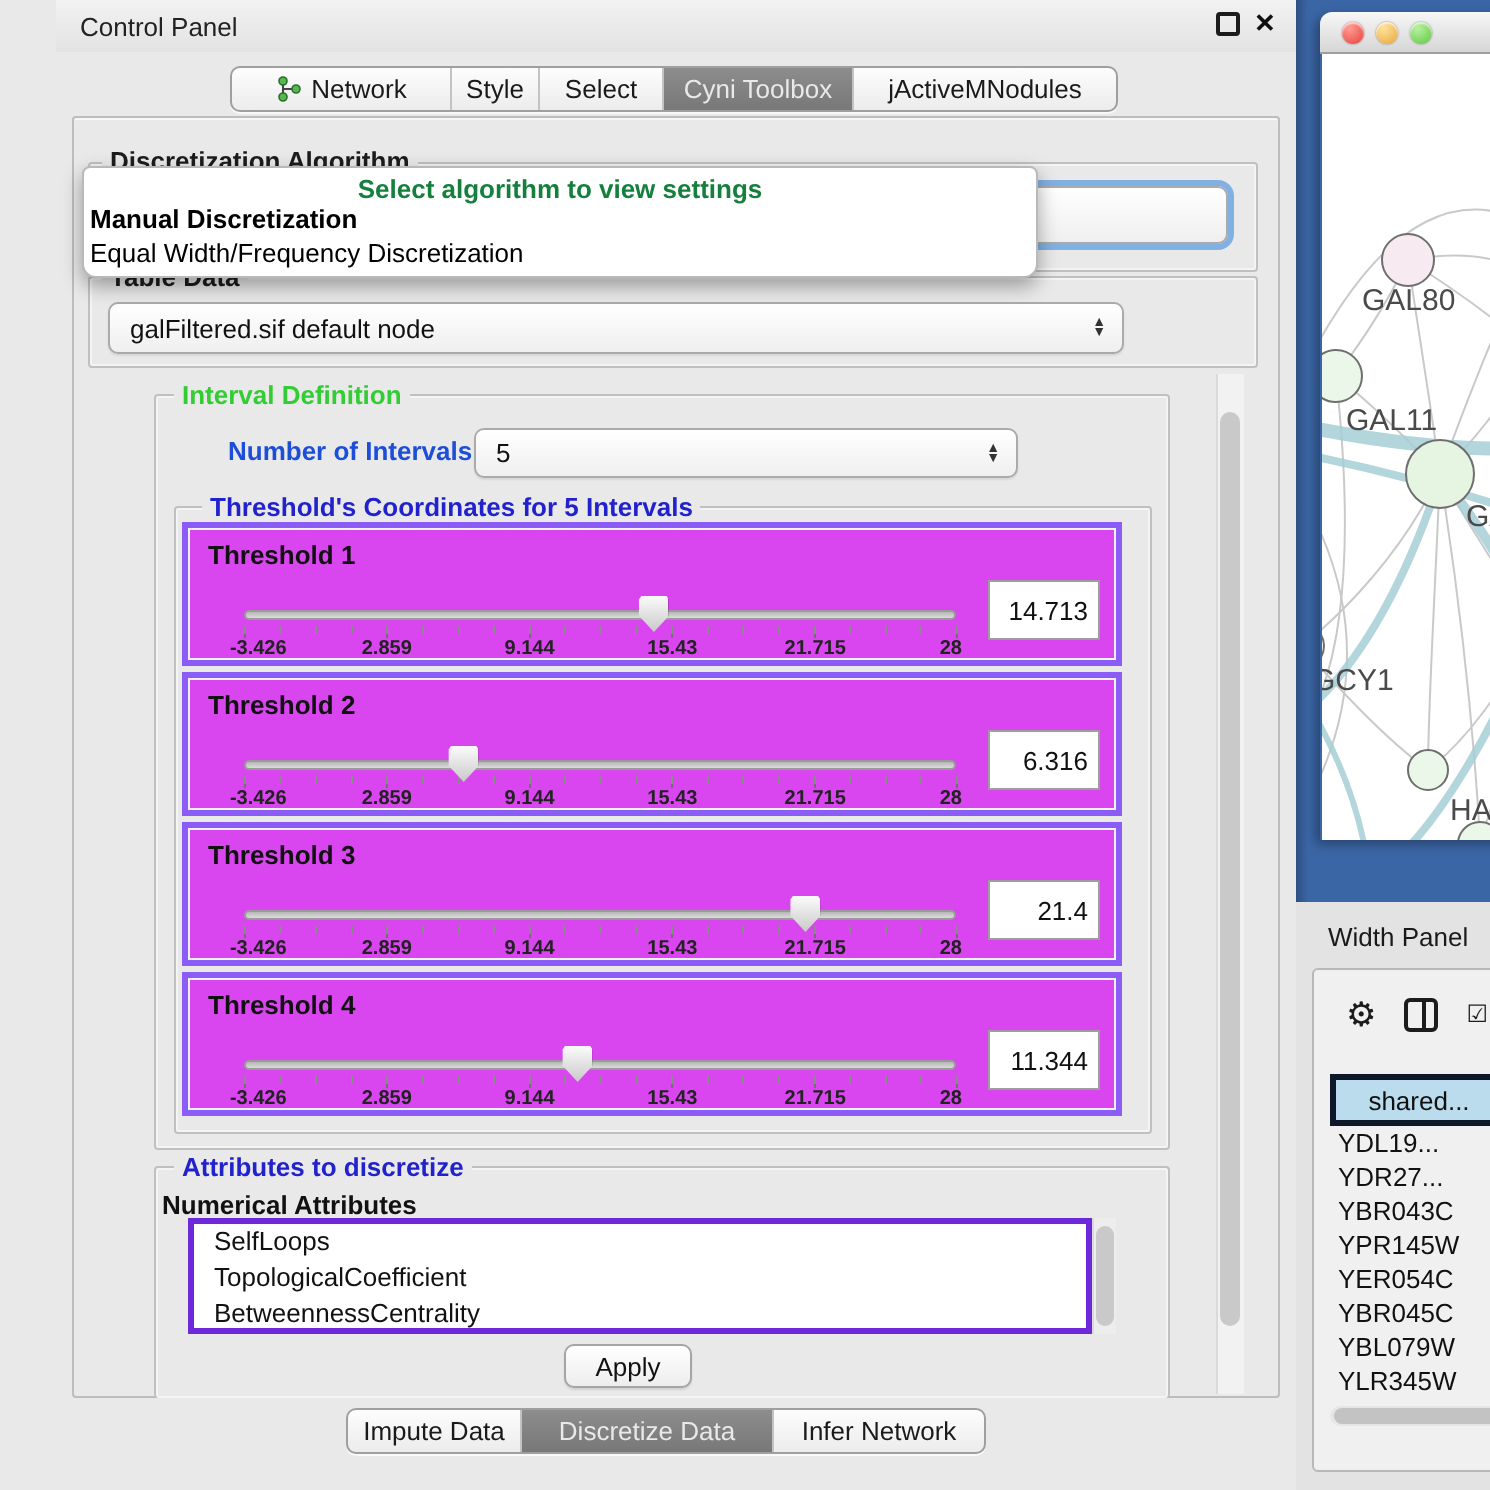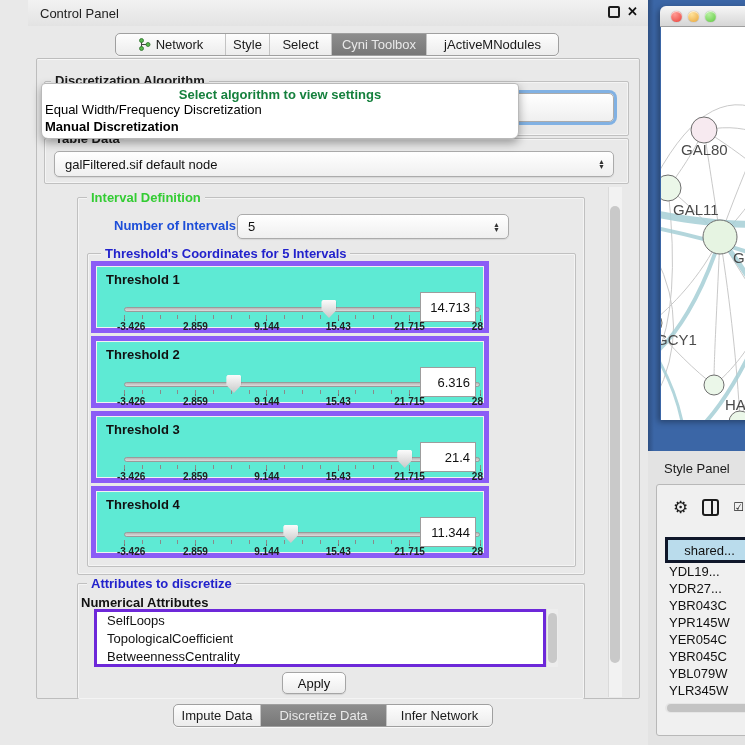--- a/index.html
+++ b/index.html
@@ -47,22 +47,22 @@
 
   
   .popup { position:absolute; left:4px; top:24px; width:478px; height:56px; background:#fff;
     border:1px solid #b9b9b9; border-radius:4px 4px 7px 7px; box-shadow:0 4px 10px rgba(0,0,0,.35); z-index:5;
     font-size:13px; }
   .popup .hdr { display:block; text-align:center; color:#15803d; padding-top:3px; height:18px;font-weight:bold; }
   .popup .item { display:block; height:17px; padding-left:3px; color:#000; }
   .popup .item.bold { font-weight:bold; }
 
   
-  .th-box { position:absolute; left:54px; width:398px; height:72px; border:5px solid #8b5cf6;
-    box-shadow:inset 0 0 0 1px #f2f2f2; background:#5eead4; }
+  .th-box { position:absolute; left:54px; width:470px; height:72px; border:3px solid #8b5cf6;
+    box-shadow:inset 0 0 0 1px #f2f2f2; background:#d946ef; }
   .th-label { position:absolute; left:10px; top:6px; font-size:13px; font-weight:bold; color:#111; }
   .slider { position:absolute; left:28px; top:36px; width:356px; height:30px; }
   .track { position:absolute; left:0; top:5px; width:356px; height:5px; border-radius:3px;
     background:linear-gradient(#b7b7b7,#dcdcdc); border:1px solid #9a9a9a; }
   .thumb { position:absolute; top:-2px; width:15px; height:18px; margin-left:-8px;
     background:linear-gradient(#fbfbfb,#c9c9c9);
     clip-path:polygon(8% 0,92% 0,100% 10%,100% 55%,50% 100%,0 55%,0 10%);
     filter:drop-shadow(0 1px 1px rgba(0,0,0,.45)); z-index:2; }
   .ticks { position:absolute; left:0; top:13px; width:357px; height:6px;
     background-image:
@@ -161,27 +161,27 @@
     </div>
 
     <div class="main-panel">
 
       <div class="group" style="left:7px; top:22px; width:585px; height:55px;"></div>
       <span class="group-title t-black" style="left:14px; top:14px; z-index:1;">Discretization Algorithm</span>
       <div class="combo focused" style="left:17px; top:34px; width:560px; height:29px; z-index:2;"></div>
 
       <div class="popup">
         <span class="hdr">Select algorithm to view settings</span>
+        <span class="item bold">Manual Discretization</span>
         <span class="item">Equal Width/Frequency Discretization</span>
-        <span class="item bold">Manual Discretization</span>
       </div>
 
       <div class="group" style="left:7px; top:79px; width:585px; height:46px;"></div>
       <span class="group-title t-black" style="left:14px; top:72px;">Table Data</span>
-      <div class="combo" style="left:17px; top:92px; width:560px; height:26px;">
+      <div class="combo" style="left:17px; top:92px; width:508px; height:26px;">
         <span>galFiltered.sif default node</span>
         <span class="arrows">
             <span>▲</span>
             <span>▼</span>
           </span>
       </div>
 
       <div class="vscroll" style="left:571px; top:128px; width:14px; height:510px;">
         <div class="vthumb" style="top:19px; height:457px; width:10px;"></div>
       </div>
@@ -361,21 +361,21 @@
           <text x="72" y="236">GAL4</text>
           <text x="-5" y="318">GCY1</text>
           <text x="107" y="313">H</text>
           <text x="64" y="383">HAP2</text>
         </g>
       </svg>
     </div>
   </div>
 
   <div class="table-panel-area">
-    <span class="tp-title">Style Panel</span>
+    <span class="tp-title">Width Panel</span>
     <div class="tp-inner">
       <div class="tp-toolbar">
         <span class="gear">⚙</span>
         <span class="col-icon"></span>
         <span class="checks">☑☑</span>
       </div>
       <div class="tp-header">
         <div class="h1">shared...</div>
         <div class="h2">name</div>
       </div>

